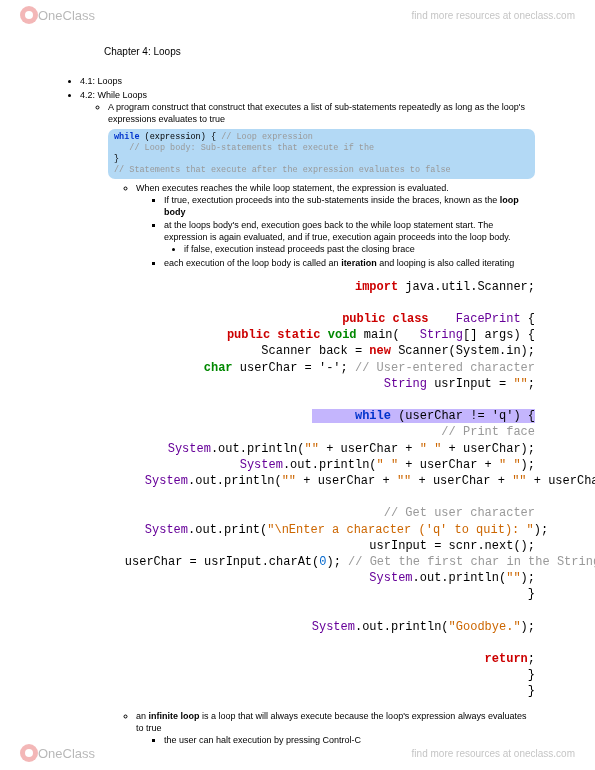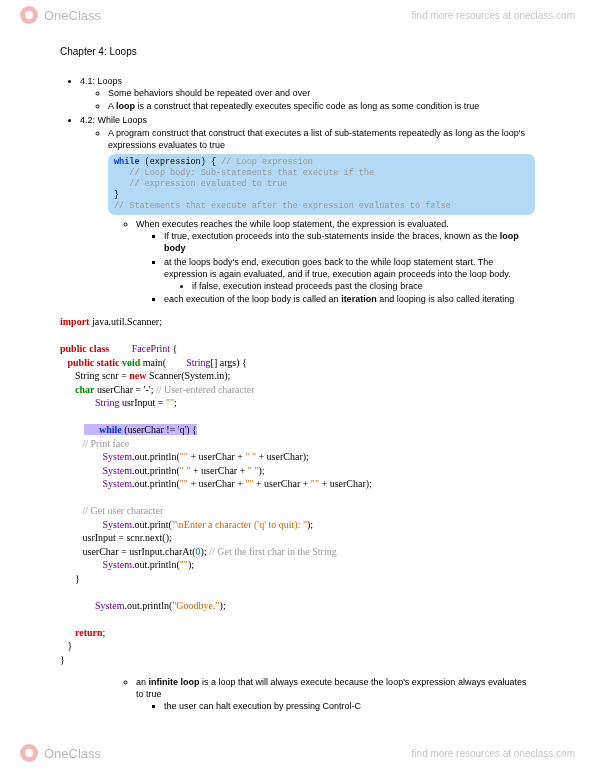--- a/index.html
+++ b/index.html
@@ -1,37 +1,37 @@
 <!DOCTYPE html>
 <html><head>
 <meta charset="utf-8">
 <style>
   * { box-sizing: border-box; margin: 0; padding: 0; }
   body { width: 595px; height: 770px; background: #fff; font-family: Arial, sans-serif; font-size: 9px; color: #000; position: relative; overflow: hidden; }
   .header { display: flex; justify-content: space-between; align-items: center; padding: 6px 20px 2px; opacity: 0.35; }
-  .logo { display: flex; align-items: center; gap: 6px; }
+  .logo { display: flex; align-items: center; gap: 0; }
   .logo-circle { width: 18px; height: 18px; border-radius: 50%; background: #d33; display: flex; align-items: center; justify-content: center; }
   .logo-inner { width: 8px; height: 8px; border-radius: 50%; background: #fff; }
   .logo-text { font-size: 13px; color: #333; }
   .header-link { font-size: 10px; color: #555; }
   .footer { position: absolute; bottom: 0; left: 0; right: 0; display: flex; justify-content: space-between; align-items: center; padding: 4px 20px 8px; opacity: 0.35; }
   .content { padding: 20px 60px 10px 60px; }
-  .chapter-title { font-size: 10px; margin-bottom: 18px; }
+  .chapter-title { font-size: 10px; margin-bottom: 18px; margin-left: 44px; }
   ul.outer { list-style: disc; margin-left: 20px; }
   ul.outer > li { margin-bottom: 2px; }
   ul.inner1 { list-style: circle; margin-left: 28px; }
   ul.inner2 { list-style: square; margin-left: 28px; }
-  ul.inner3 { list-style: disc; margin-left: 28px; }
+  ul.inner3 { list-style: disc; margin-left: 20px; }
   li { margin-bottom: 1px; line-height: 1.35; }
   b { font-weight: bold; }
   .code-block-blue { background: #b3d9f5; font-family: 'Courier New', monospace; font-size: 8.5px; padding: 3px 6px; margin: 3px 0 3px 48px; line-height: 1.3; border-radius: 7px; }
   .code-block-blue .row { white-space: pre; }
   .kw-blue { color: #0033cc; font-weight: bold; }
   .comment { color: #999; }
-  .program { font-family: Liberation Serif, serif; font-size: 10px; line-height: 1.35; margin: 10px 0 10px 0; }
+  .program { font-family: Liberation Mono, monospace; font-size: 12px; line-height: 1.35; margin: 10px 0 10px 0; text-align: right; }
   .program .row { white-space: pre; }
   .hl-yellow { background: #c4b5fd; margin-left: 24px; }
   .kw-red { color: #cc0000; font-weight: bold; }
   .kw-green { color: #008800; font-weight: bold; }
   .kw-purple { color: #660099; margin-left: 20px; }
   .kw-nblue { color: #0033cc; font-weight: bold; }
   .str-orange { color: #cc6600; }
   .num { color: #0066cc; }
 </style>
 </head>
@@ -45,36 +45,31 @@
     <span class="logo-text"><span>One</span><span>Class</span></span>
   </div>
   <div class="header-link">find more resources at oneclass.com</div>
 </div>
 
 <div class="content">
   <div class="chapter-title">Chapter 4: Loops</div>
 
   <ul class="outer">
     <li><span>4.1: Loops</span>
-      <ul class="inner1">
-        <li>Some behaviors should be repeated over and over</li>
-        <li><span>A </span><b>loop</b><span> is a construct that repeatedly executes specific code as long as some condition is true</span></li>
-      </ul>
     </li>
     <li><span>4.2: While Loops</span>
       <ul class="inner1">
         <li>A program construct that construct that executes a list of sub-statements repeatedly as long as the loop's expressions evaluates to true</li>
       </ul>
     </li>
   </ul>
 
   <div class="code-block-blue">
     <div class="row"><span class="kw-blue">while</span><span> (expression) { </span><span class="comment">// Loop expression</span></div>
     <div class="row comment">   // Loop body: Sub-statements that execute if the</div>
-    <div class="row comment">   // expression evaluated to true</div>
     <div class="row">}</div>
     <div class="row comment">// Statements that execute after the expression evaluates to false</div>
   </div>
 
   <ul class="outer" style="list-style:none;margin-left:20px;">
     <li>
       <ul class="inner1" style="margin-left:56px;">
         <li><span>When executes reaches the while loop statement, the expression is evaluated.</span>
           <ul class="inner2">
             <li><span>If true, exectution proceeds into the sub-statements inside the braces, known as the </span><b>loop body</b></li>
@@ -88,21 +83,21 @@
         </li>
       </ul>
     </li>
   </ul>
 
   <div class="program">
     <div class="row"><span class="kw-red">import</span><span> java.util.Scanner;</span></div>
     <div class="row">&nbsp;</div>
     <div class="row"><span class="kw-red">public</span> <span class="kw-red">class</span><span class="kw-purple"> FacePrint </span>{</div>
     <div class="row">   <span class="kw-red">public</span> <span class="kw-red">static</span> <span class="kw-green">void</span><span> main</span>(<span class="kw-purple">String</span><span>[] args) {</span></div>
-    <div class="row"><span>      String scnr = </span><span class="kw-red">new</span><span> Scanner(System.in);</span></div>
+    <div class="row"><span>      Scanner back = </span><span class="kw-red">new</span><span> Scanner(System.in);</span></div>
     <div class="row">      <span class="kw-green">char</span><span> userChar = '-'; </span><span class="comment">// User-entered character</span></div>
     <div class="row">      <span class="kw-purple">String</span><span> usrInput = </span><span class="str-orange">""</span><span>;</span></div>
     <div class="row">&nbsp;</div>
     <div class="row"><span class="hl-yellow">      <span class="kw-nblue">while</span><span> (userChar != 'q') {</span></span></div>
     <div class="row comment">         // Print face</div>
     <div class="row">         <span class="kw-purple">System</span><span>.out.println(</span><span class="str-orange">""</span><span> + userChar + </span><span class="str-orange">" "</span><span> + userChar);</span></div>
     <div class="row">         <span class="kw-purple">System</span><span>.out.println(</span><span class="str-orange">" "</span><span> + userChar + </span><span class="str-orange">" "</span>);</div>
     <div class="row">         <span class="kw-purple">System</span><span>.out.println(</span><span class="str-orange">""</span><span> + userChar + </span><span class="str-orange">""</span><span> + userChar + </span><span class="str-orange">""</span><span> + userChar);</span></div>
     <div class="row">&nbsp;</div>
     <div class="row comment">         // Get user character</div>

